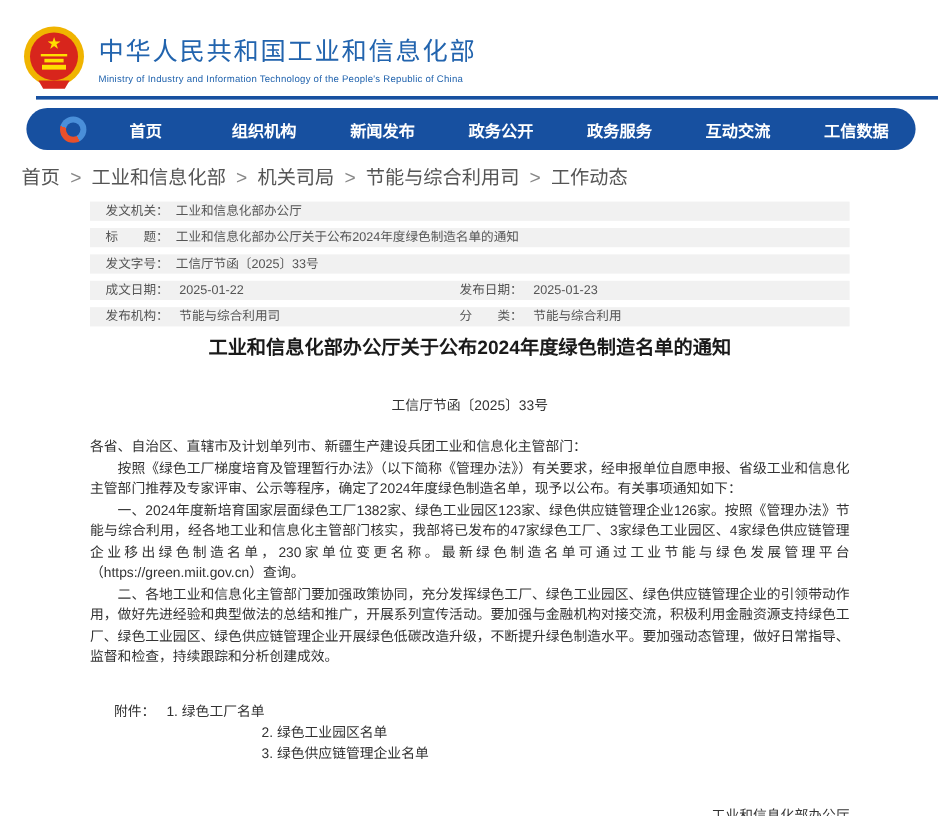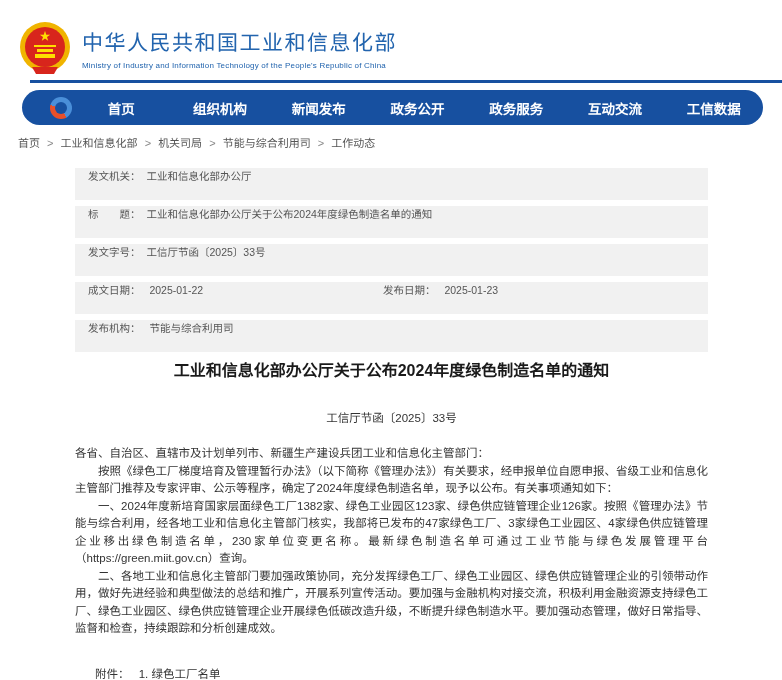--- a/index.html
+++ b/index.html
@@ -36,30 +36,30 @@
     background: conic-gradient(from 150deg, #E8502A 0deg 135deg, #4A8FD9 135deg 360deg);
   }
   .miit-logo::after { content: ""; position: absolute; inset: 5px; border-radius: 50%; background: #1750A0; }
   .nav-item {
     flex: 1; text-align: center; color: #ffffff;
     font-size: 13.5px; font-weight: bold; text-decoration: none; cursor: pointer;
     white-space: nowrap;
   }
 
   
-  .breadcrumb { position: absolute; top: 134px; left: 18px; font-size: 11px; color: #555; white-space: nowrap; }
+  .breadcrumb { position: absolute; top: 134px; left: 18px; font-size: 16px; color: #555; white-space: nowrap; }
   .breadcrumb .crumb { color: #555; text-decoration: none; cursor: pointer; }
   .breadcrumb .crumb.current { cursor: default; }
   .breadcrumb .sep { margin: 0 4px; color: #888; }
 
   
   .doc { position: absolute; left: 75px; top: 168px; width: 633px; }
 
   .meta-row {
-    background: #F1F1F1; height: 32px; line-height: 16px;
+    background: #F1F1F1; height: 16px; line-height: 16px;
     margin-bottom: 6px; font-size: 10.5px; color: #555;
     padding-left: 13px; display: flex; white-space: nowrap;
   }
   .meta-pair { display: inline-block; }
   .meta-pair.first { width: 295px; }
   .meta-label { margin-right: 6px; }
 
   .doc-title { margin: 9px 0 0; text-align: center; font-size: 16px; font-weight: bold; color: #1a1a1a; line-height: 20px; }
   .doc-number { margin-top: 28px; text-align: center; font-size: 11.5px; color: #333; }
 
@@ -144,20 +144,24 @@
       <span class="meta-pair">
         <span class="meta-label">发布日期：</span>
         <span class="meta-value">2025-01-23</span>
       </span>
     </div>
     <div class="meta-row">
       <span class="meta-pair first">
         <span class="meta-label">发布机构：</span>
         <span class="meta-value">节能与综合利用司</span>
       </span>
+      <span class="meta-pair">
+        <span class="meta-label">分　　类：</span>
+        <span class="meta-value">节能与综合利用</span>
+      </span>
     </div>
   </div>
 
   <h1 class="doc-title">工业和信息化部办公厅关于公布2024年度绿色制造名单的通知</h1>
   <div class="doc-number">工信厅节函〔2025〕33号</div>
 
   <div class="body-text">
     <p>各省、自治区、直辖市及计划单列市、新疆生产建设兵团工业和信息化主管部门：</p>
     <p class="indent">按照《绿色工厂梯度培育及管理暂行办法》（以下简称《管理办法》）有关要求，经申报单位自愿申报、省级工业和信息化主管部门推荐及专家评审、公示等程序，确定了2024年度绿色制造名单，现予以公布。有关事项通知如下：</p>
     <p class="indent">一、2024年度新培育国家层面绿色工厂1382家、绿色工业园区123家、绿色供应链管理企业126家。按照《管理办法》节能与综合利用，经各地工业和信息化主管部门核实，我部将已发布的47家绿色工厂、3家绿色工业园区、4家绿色供应链管理企业移出绿色制造名单，230家单位变更名称。最新绿色制造名单可通过工业节能与绿色发展管理平台（https://green.miit.gov.cn）查询。</p>

